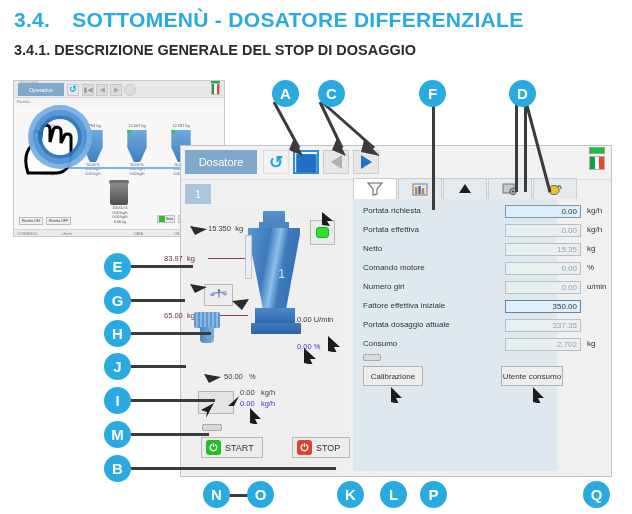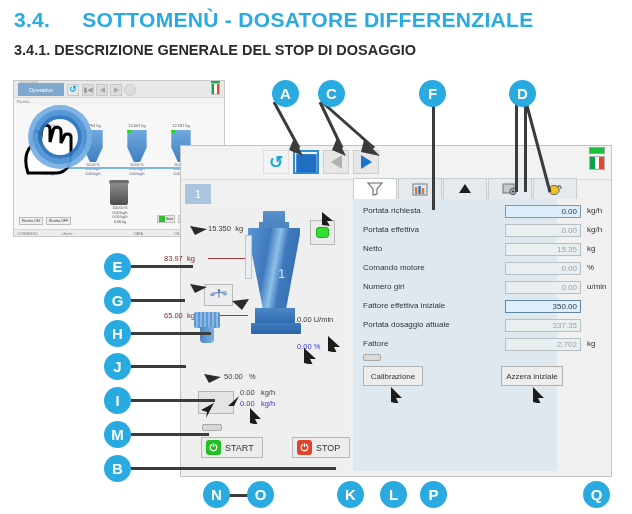--- a/index.html
+++ b/index.html
@@ -11,21 +11,21 @@
     position:relative;
     overflow:hidden;
   }
 
   
   #heading-main {
     position:absolute; left:14px; top:8px;
     font-size:21px; font-weight:bold; color:#29aae1;
     letter-spacing:0.3px; white-space:nowrap;
   }
-  #heading-main .num { margin-right:32px; }
+  #heading-main .num { margin-right:22px; }
   #heading-sub {
     position:absolute; left:14px; top:42px;
     font-size:14.5px; font-weight:bold; color:#2b2b2b;
     white-space:nowrap;
   }
 
   
   #inset {
     position:absolute; left:13px; top:80px; width:212px; height:157px;
     background:#f2f2f2; border:1px solid #c9c9c9; overflow:hidden;
@@ -380,20 +380,21 @@
     <div id="ripple"></div>
     <svg viewBox="0 0 60 62" width="60" height="62">
       <path d="M6 58 C2 46 4 36 10 30 L10 20 C10 15 18 15 18 20 L18 28 L20 14 C20 9 28 9 28 14 L28 27 L31 16 C31 11 39 11 39 16 L39 28 L42 22 C42 18 49 18 49 22 L49 40 C49 52 42 58 34 58 Z" fill="#ffffff" stroke="#000000" stroke-width="3"></path>
     </svg>
   </div>
 </div>
 
 <div id="app">
 
   <div id="app-toolbar">
+    <div id="tb-title">Dosatore</div>
     <div class="tb-btn" id="tb-home">
         <span class="glyph">↺</span>
       </div>
     <div class="tb-btn" id="tb-bars">
         <span class="glyph">██</span>
       </div>
     <div class="tb-btn" id="tb-prev">
         <span class="tri-big tri-big-l"></span>
       </div>
     <div class="tb-btn" id="tb-next">
@@ -577,28 +578,28 @@
       <span class="lbl">Fattore effettiva iniziale</span>
       <span class="fld hi">350.00</span>
       <span class="unit"></span>
     </div>
     <div class="row" style="top:128px;">
       <span class="lbl">Portata dosaggio attuale</span>
       <span class="fld">337.35</span>
       <span class="unit"></span>
     </div>
     <div class="row" style="top:147px;">
-      <span class="lbl">Fattore</span>
+      <span class="lbl">Consumo</span>
       <span class="fld">2.702</span>
       <span class="unit">kg</span>
     </div>
 
     <div id="panel-toggle"></div>
     <div class="pbtn" id="pbtn-cal">Calibrazione</div>
-    <div class="pbtn" id="pbtn-azz">Azzera iniziale</div>
+    <div class="pbtn" id="pbtn-azz">Utente consumo</div>
 
     <svg style="position:absolute;left:36px;top:194px;" width="15" height="18">
       <path d="M2 17 L2 2 L13 13 L7 13 L10 19 Z" fill="#1c1c1c"></path>
     </svg>
     <svg style="position:absolute;left:178px;top:194px;" width="15" height="18">
       <path d="M2 17 L2 2 L13 13 L7 13 L10 19 Z" fill="#1c1c1c"></path>
     </svg>
   </div>
 </div>
 

